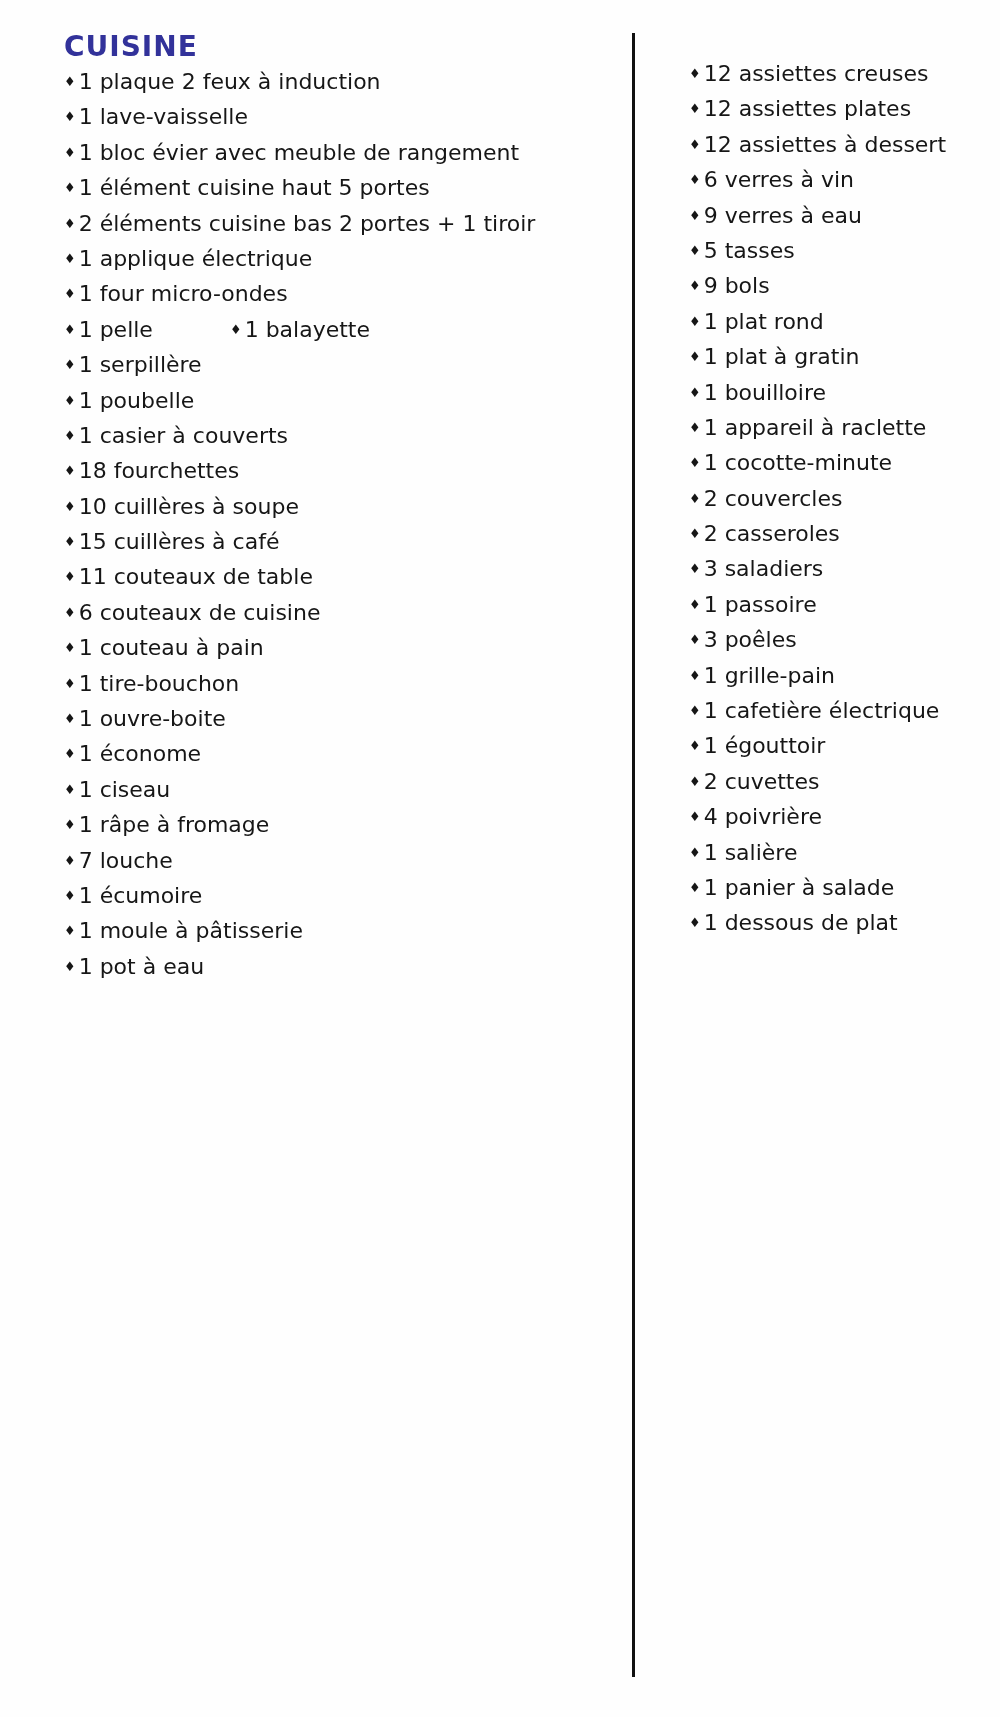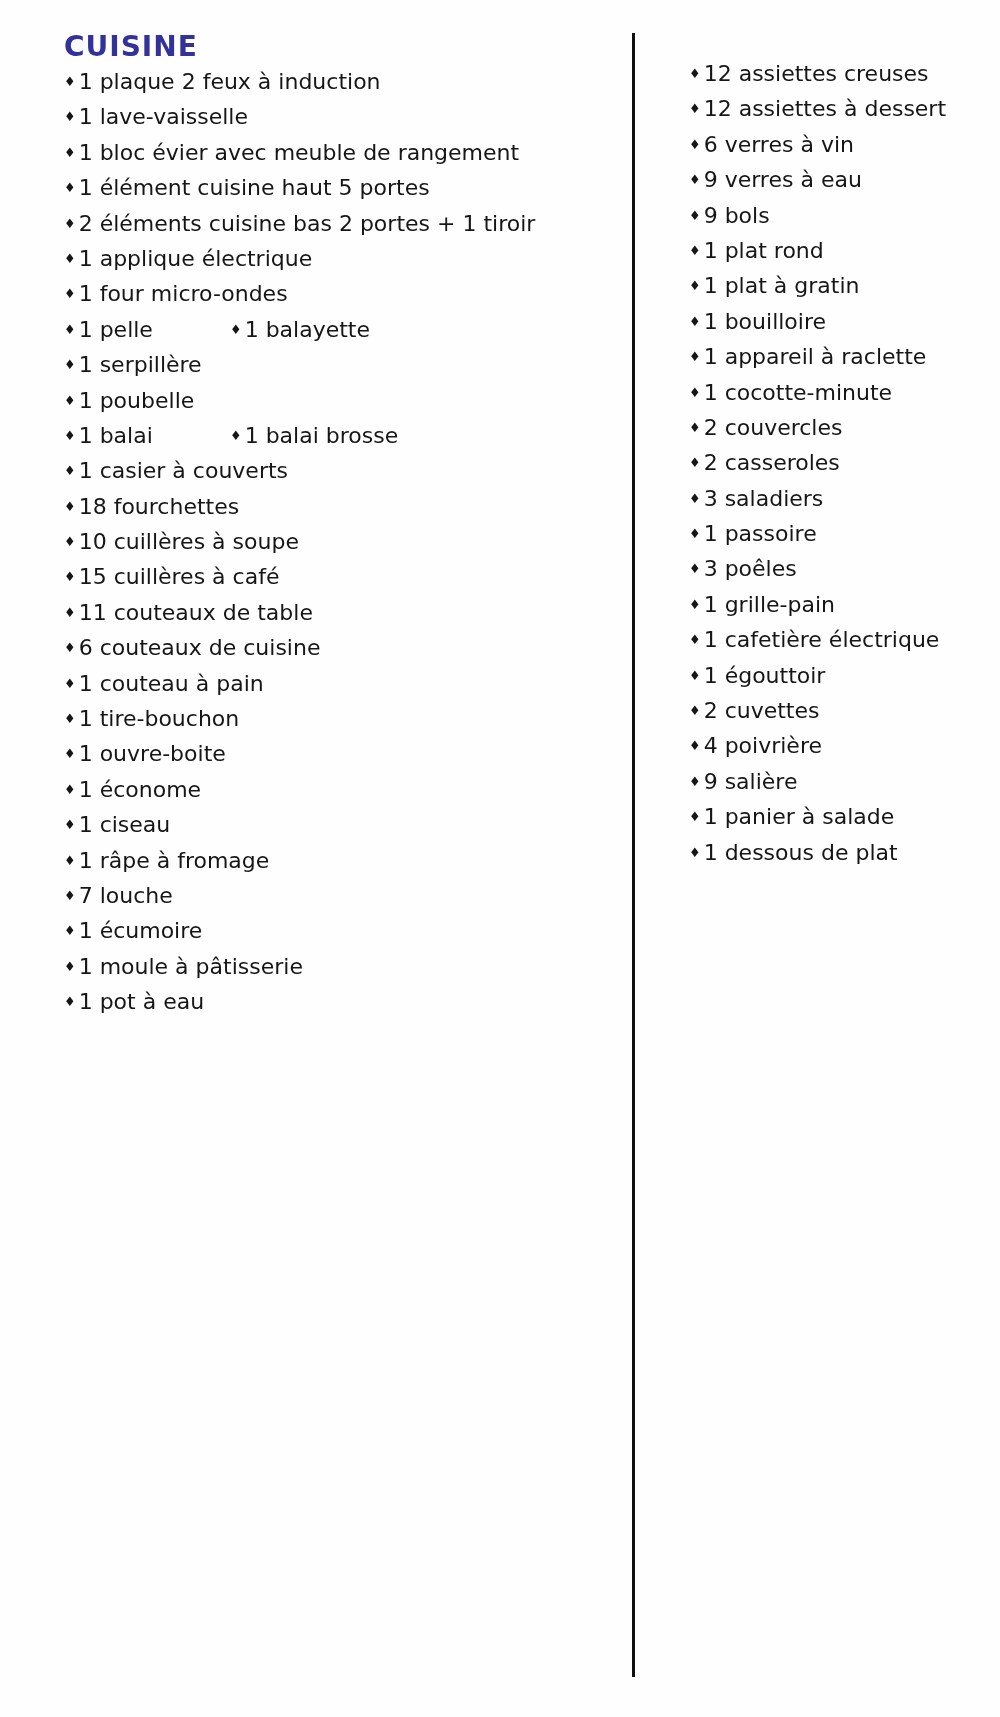--- a/index.html
+++ b/index.html
@@ -73,57 +73,58 @@
       <li class="item"><span class="part"><span class="bullet">♦</span><span>1 plaque 2 feux à induction</span></span></li>
       <li class="item"><span class="part"><span class="bullet">♦</span><span>1 lave-vaisselle</span></span></li>
       <li class="item"><span class="part"><span class="bullet">♦</span><span>1 bloc évier avec meuble de rangement</span></span></li>
       <li class="item"><span class="part"><span class="bullet">♦</span><span>1 élément cuisine haut 5 portes</span></span></li>
       <li class="item"><span class="part"><span class="bullet">♦</span><span>2 éléments cuisine bas 2 portes + 1 tiroir</span></span></li>
       <li class="item"><span class="part"><span class="bullet">♦</span><span>1 applique électrique</span></span></li>
       <li class="item"><span class="part"><span class="bullet">♦</span><span>1 four micro-ondes</span></span></li>
       <li class="item"><span class="part fixed"><span class="bullet">♦</span><span>1 pelle</span></span><span class="part"><span class="bullet">♦</span><span>1 balayette</span></span></li>
       <li class="item"><span class="part"><span class="bullet">♦</span><span>1 serpillère</span></span></li>
       <li class="item"><span class="part"><span class="bullet">♦</span><span>1 poubelle</span></span></li>
-      <li class="item"><span class="part fixed"><span class="bullet">♦</span><span>1 balai</span></span><span class="part"><span class="bullet">♦</span><span>1 balai brosse</span></span></li>
       <li class="item"><span class="part"><span class="bullet">♦</span><span>1 casier à couverts</span></span></li>
       <li class="item"><span class="part"><span class="bullet">♦</span><span>18 fourchettes</span></span></li>
       <li class="item"><span class="part"><span class="bullet">♦</span><span>10 cuillères à soupe</span></span></li>
       <li class="item"><span class="part"><span class="bullet">♦</span><span>15 cuillères à café</span></span></li>
       <li class="item"><span class="part"><span class="bullet">♦</span><span>11 couteaux de table</span></span></li>
       <li class="item"><span class="part"><span class="bullet">♦</span><span>6 couteaux de cuisine</span></span></li>
       <li class="item"><span class="part"><span class="bullet">♦</span><span>1 couteau à pain</span></span></li>
       <li class="item"><span class="part"><span class="bullet">♦</span><span>1 tire-bouchon</span></span></li>
       <li class="item"><span class="part"><span class="bullet">♦</span><span>1 ouvre-boite</span></span></li>
       <li class="item"><span class="part"><span class="bullet">♦</span><span>1 économe</span></span></li>
       <li class="item"><span class="part"><span class="bullet">♦</span><span>1 ciseau</span></span></li>
       <li class="item"><span class="part"><span class="bullet">♦</span><span>1 râpe à fromage</span></span></li>
       <li class="item"><span class="part"><span class="bullet">♦</span><span>7 louche</span></span></li>
       <li class="item"><span class="part"><span class="bullet">♦</span><span>1 écumoire</span></span></li>
       <li class="item"><span class="part"><span class="bullet">♦</span><span>1 moule à pâtisserie</span></span></li>
       <li class="item"><span class="part"><span class="bullet">♦</span><span>1 pot à eau</span></span></li>
     </ul>
   <div class="divider"></div>
   <ul class="items right">
       <li class="item"><span class="part"><span class="bullet">♦</span><span>12 assiettes creuses</span></span></li>
+      <li class="item"><span class="part"><span class="bullet">♦</span><span>12 assiettes plates</span></span></li>
       <li class="item"><span class="part"><span class="bullet">♦</span><span>12 assiettes à dessert</span></span></li>
       <li class="item"><span class="part"><span class="bullet">♦</span><span>6 verres à vin</span></span></li>
       <li class="item"><span class="part"><span class="bullet">♦</span><span>9 verres à eau</span></span></li>
+      <li class="item"><span class="part"><span class="bullet">♦</span><span>5 tasses</span></span></li>
       <li class="item"><span class="part"><span class="bullet">♦</span><span>9 bols</span></span></li>
       <li class="item"><span class="part"><span class="bullet">♦</span><span>1 plat rond</span></span></li>
       <li class="item"><span class="part"><span class="bullet">♦</span><span>1 plat à gratin</span></span></li>
       <li class="item"><span class="part"><span class="bullet">♦</span><span>1 bouilloire</span></span></li>
       <li class="item"><span class="part"><span class="bullet">♦</span><span>1 appareil à raclette</span></span></li>
       <li class="item"><span class="part"><span class="bullet">♦</span><span>1 cocotte-minute</span></span></li>
       <li class="item"><span class="part"><span class="bullet">♦</span><span>2 couvercles</span></span></li>
       <li class="item"><span class="part"><span class="bullet">♦</span><span>2 casseroles</span></span></li>
       <li class="item"><span class="part"><span class="bullet">♦</span><span>3 saladiers</span></span></li>
       <li class="item"><span class="part"><span class="bullet">♦</span><span>1 passoire</span></span></li>
       <li class="item"><span class="part"><span class="bullet">♦</span><span>3 poêles</span></span></li>
       <li class="item"><span class="part"><span class="bullet">♦</span><span>1 grille-pain</span></span></li>
       <li class="item"><span class="part"><span class="bullet">♦</span><span>1 cafetière électrique</span></span></li>
       <li class="item"><span class="part"><span class="bullet">♦</span><span>1 égouttoir</span></span></li>
       <li class="item"><span class="part"><span class="bullet">♦</span><span>2 cuvettes</span></span></li>
       <li class="item"><span class="part"><span class="bullet">♦</span><span>4 poivrière</span></span></li>
-      <li class="item"><span class="part"><span class="bullet">♦</span><span>9 salière</span></span></li>
+      <li class="item"><span class="part"><span class="bullet">♦</span><span>1 salière</span></span></li>
       <li class="item"><span class="part"><span class="bullet">♦</span><span>1 panier à salade</span></span></li>
       <li class="item"><span class="part"><span class="bullet">♦</span><span>1 dessous de plat</span></span></li>
     </ul>
 </div>
 
 </body></html>

